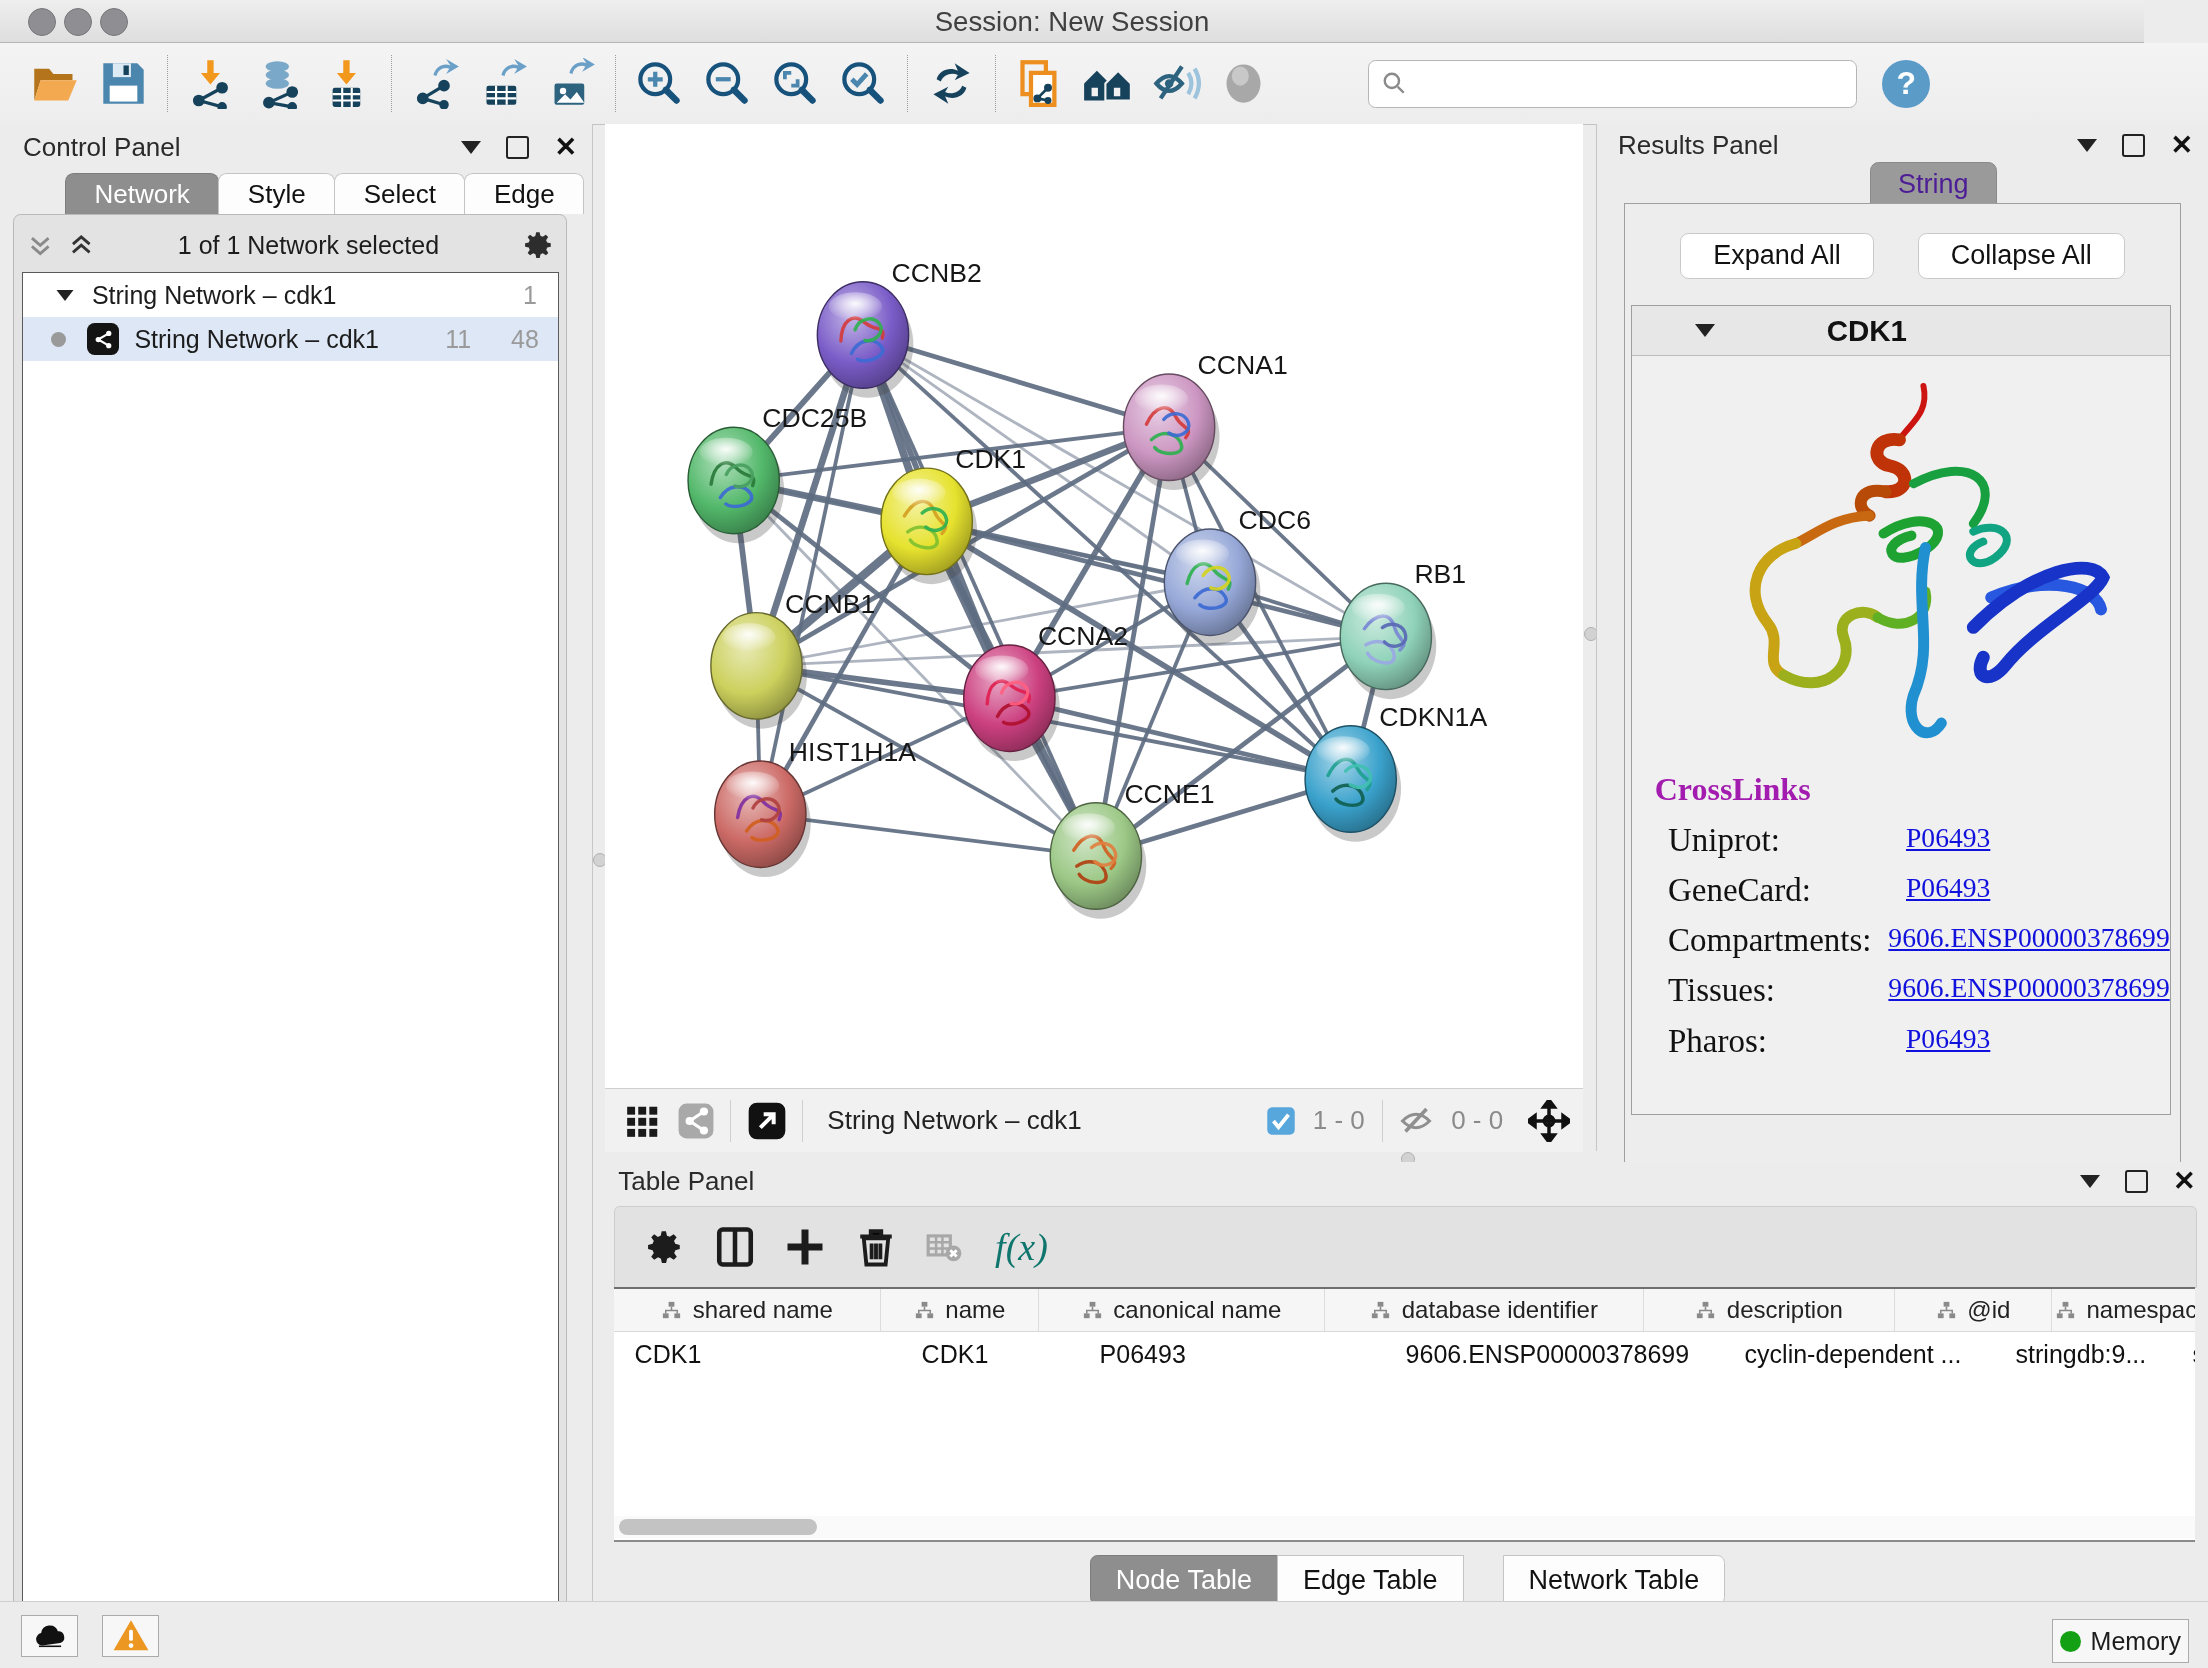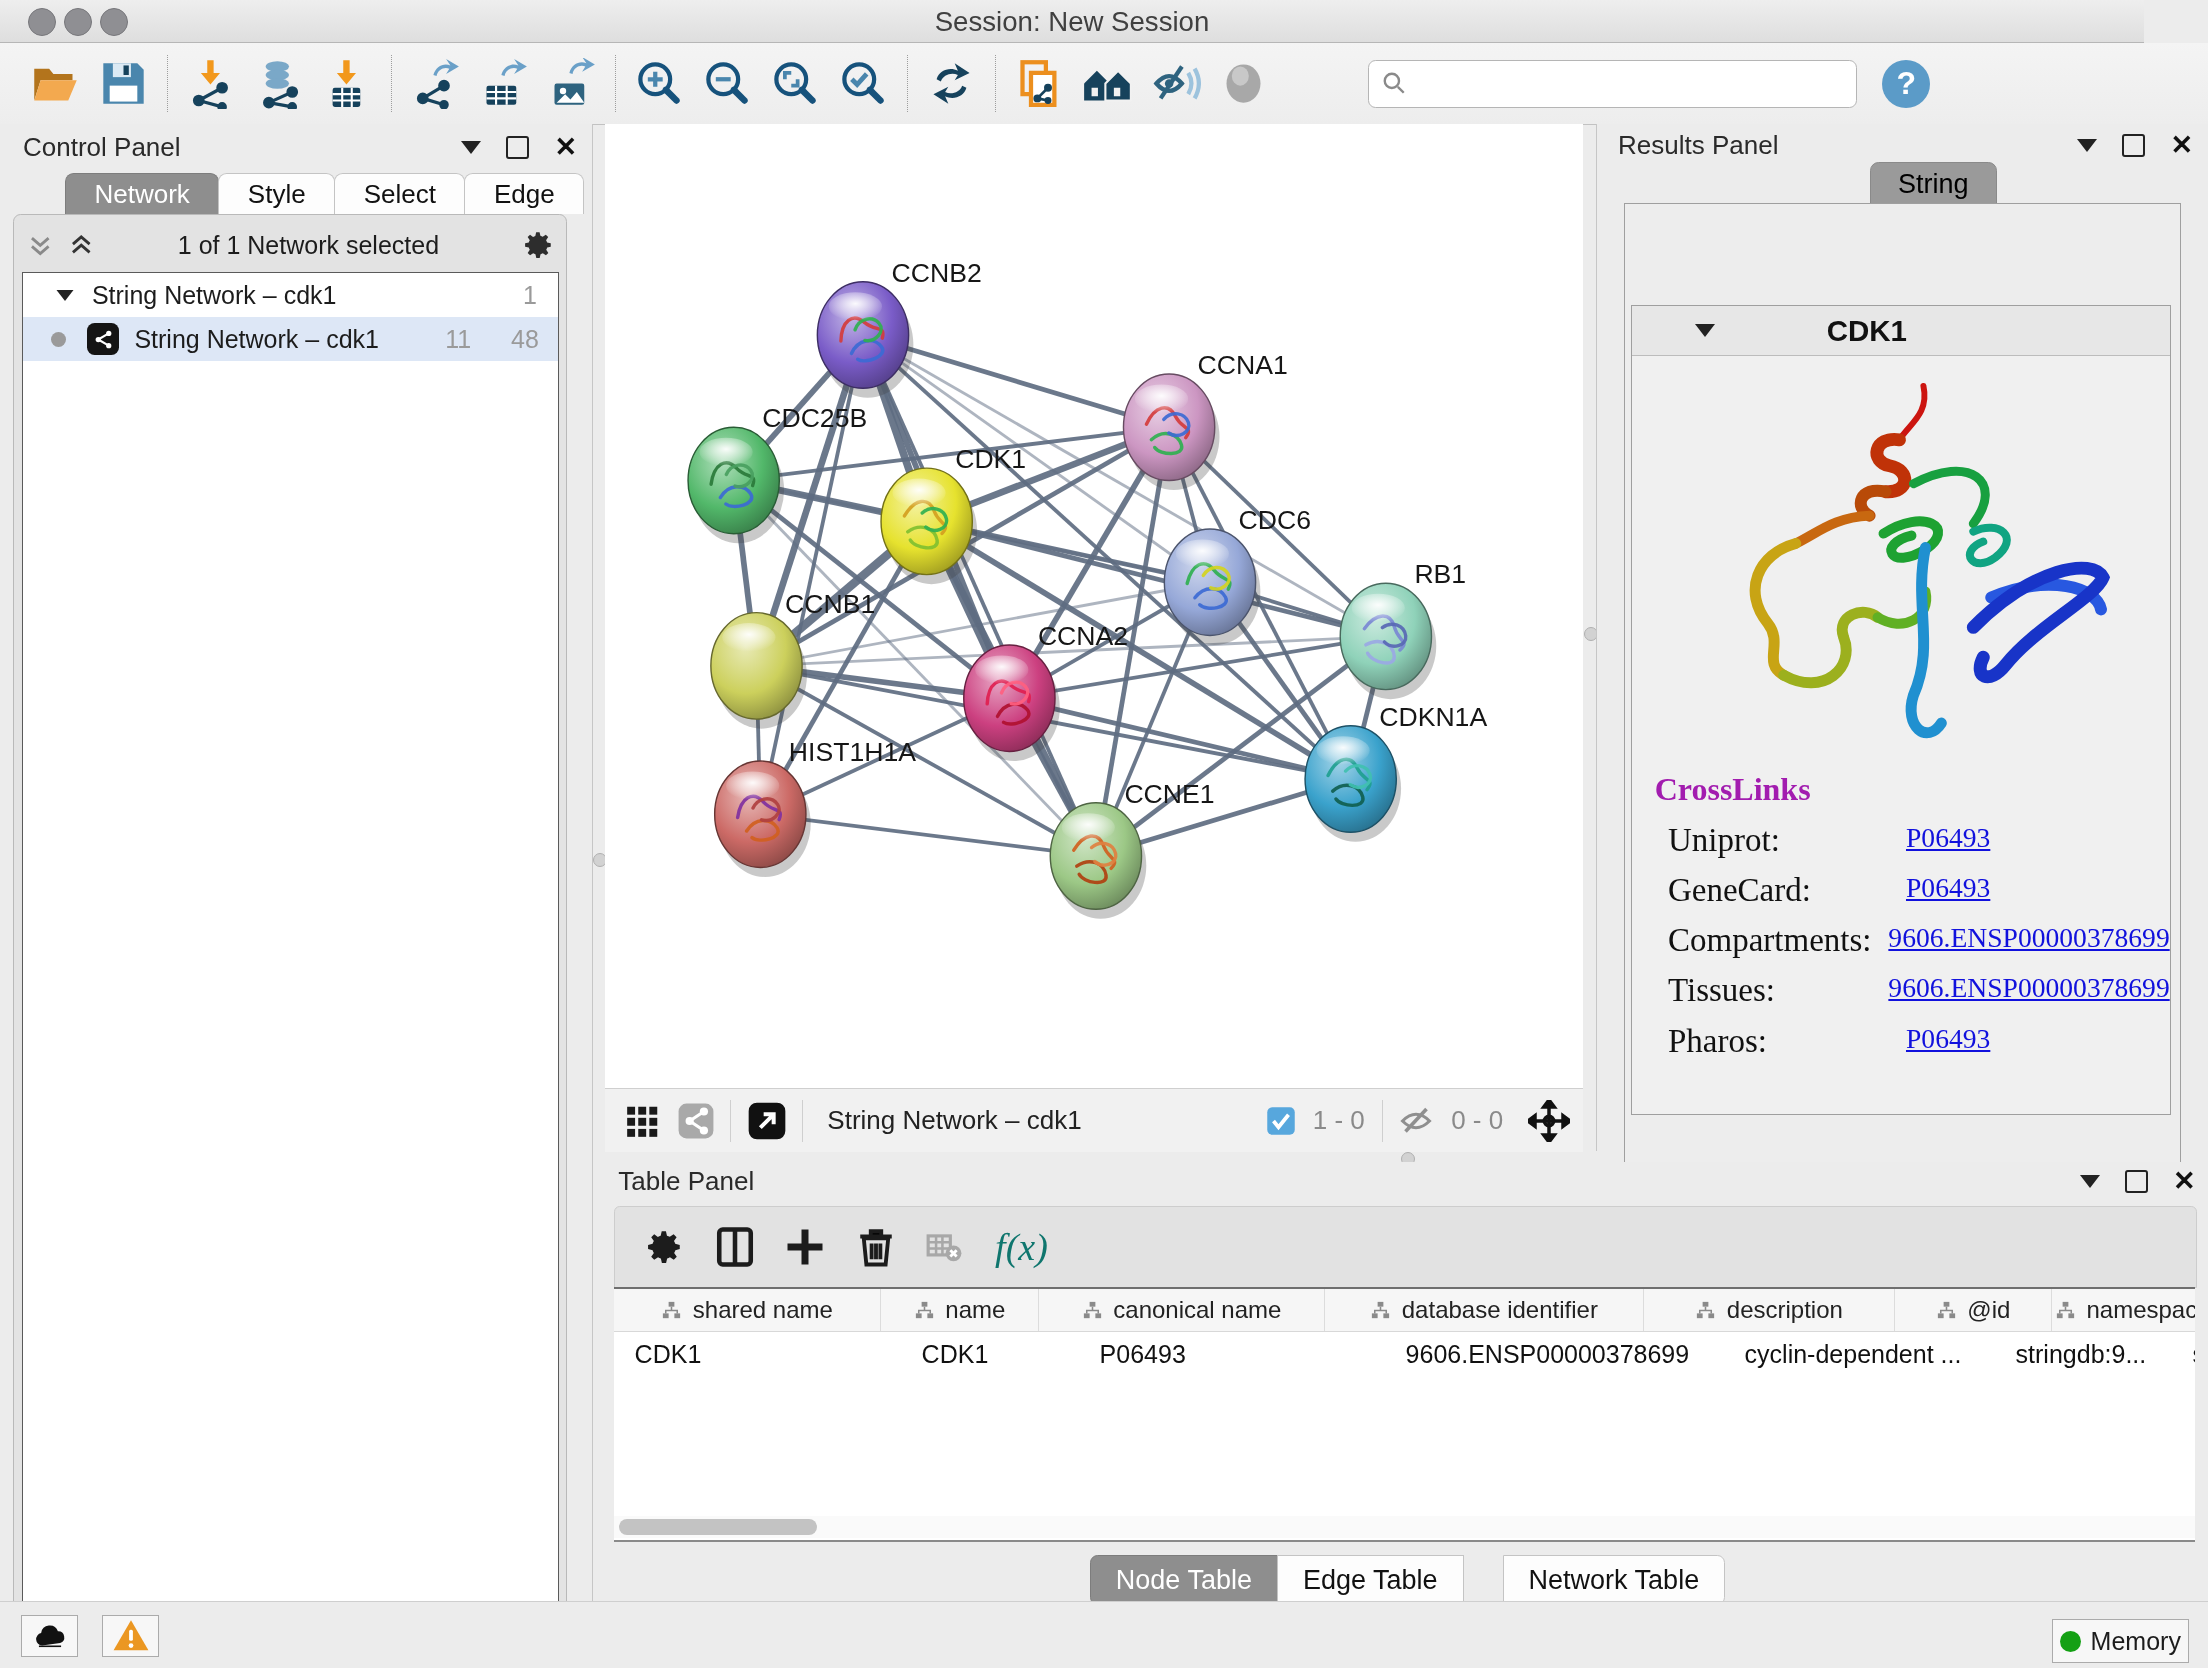--- a/index.html
+++ b/index.html
@@ -62,21 +62,21 @@
     border-top:1px solid #cfcfcf;display:flex;align-items:center;}
   #canvasbar .ic{margin:0 7.6px;display:flex;align-items:center;}
   #nettitle{font-size:26px;color:#222;margin-left:17px;flex:1;}
   .cbtxt{font-size:26px;color:#8a8a8a;margin:0 9.5px;}
   .vline{width:0;height:42px;border-left:1px solid #cfcfcf;margin:0 7.6px;}
 
   
   #rpanel{left:1596px;top:124px;width:613px;height:1027px;background:#ececec;border-left:1px solid #c6c6c6;}
   #rp-head{position:absolute;left:21px;top:5.7px;right:17px;display:flex;justify-content:space-between;align-items:center;}
   #stringtab{position:absolute;left:273px;top:38px;height:42px;padding:0 27px;background:#9a9a9a;
-    border:1px solid #8a8a8a;border-radius:8.6px 8.6px 0 0;color:#000000;font-size:27px;
+    border:1px solid #8a8a8a;border-radius:8.6px 8.6px 0 0;color:#4c1d95;font-size:27px;
     display:flex;align-items:center;}
   #rp-box{position:absolute;left:27px;top:79px;width:555px;height:995px;background:#ededed;
     border:1.9px solid #9f9f9f;}
   .rbtn{height:44px;padding:0 32px;background:#fff;border:1px solid #c9c9c9;border-radius:8.6px;
     font-size:27px;display:flex;align-items:center;justify-content:center;color:#111;}
   #rp-btnrow{position:absolute;left:0;right:0;top:28.5px;display:flex;justify-content:center;gap:44px;}
   #entry{position:absolute;left:5.7px;top:101px;width:538px;height:808px;background:#f0f0f0;border:1.9px solid #9f9f9f;}
   #entry-head{height:49px;background:#e7e7e7;border-bottom:1px solid #bcbcbc;display:flex;align-items:center;}
   #entry-gene{font-size:29.5px;font-weight:bold;color:#111;margin-left:112px;}
   #entry-desc{font-size:27px;color:#1a1a1a;margin:15px 0 0 23px;}
@@ -634,20 +634,24 @@
     <div id="rp-head">
       <span class="phead-title">Results Panel</span>
       <span class="pctl">
         <span class="tri"></span>
         <span class="boxg"></span>
         <span class="xg">✕</span>
       </span>
     </div>
     <div id="stringtab">String</div>
     <div id="rp-box">
+      <div id="rp-btnrow">
+        <div class="rbtn">Expand All</div>
+        <div class="rbtn">Collapse All</div>
+      </div>
       <div id="entry">
         <div id="entry-head">
           <span class="tri" style="margin-left:63px"></span>
           <span id="entry-gene">CDK1</span>
         </div>
         <div id="ribbonwrap">
           <svg width="447" height="399" viewBox="0 0 440 400">
             <g fill="none" stroke-linecap="round">
               <path d="M250 20 C256 48 236 58 226 74" stroke="#cc1510" stroke-width="6"></path>
               <path d="M226 74 C200 70 196 96 216 100 C238 104 236 128 212 126" stroke="#c03208" stroke-width="13"></path>

